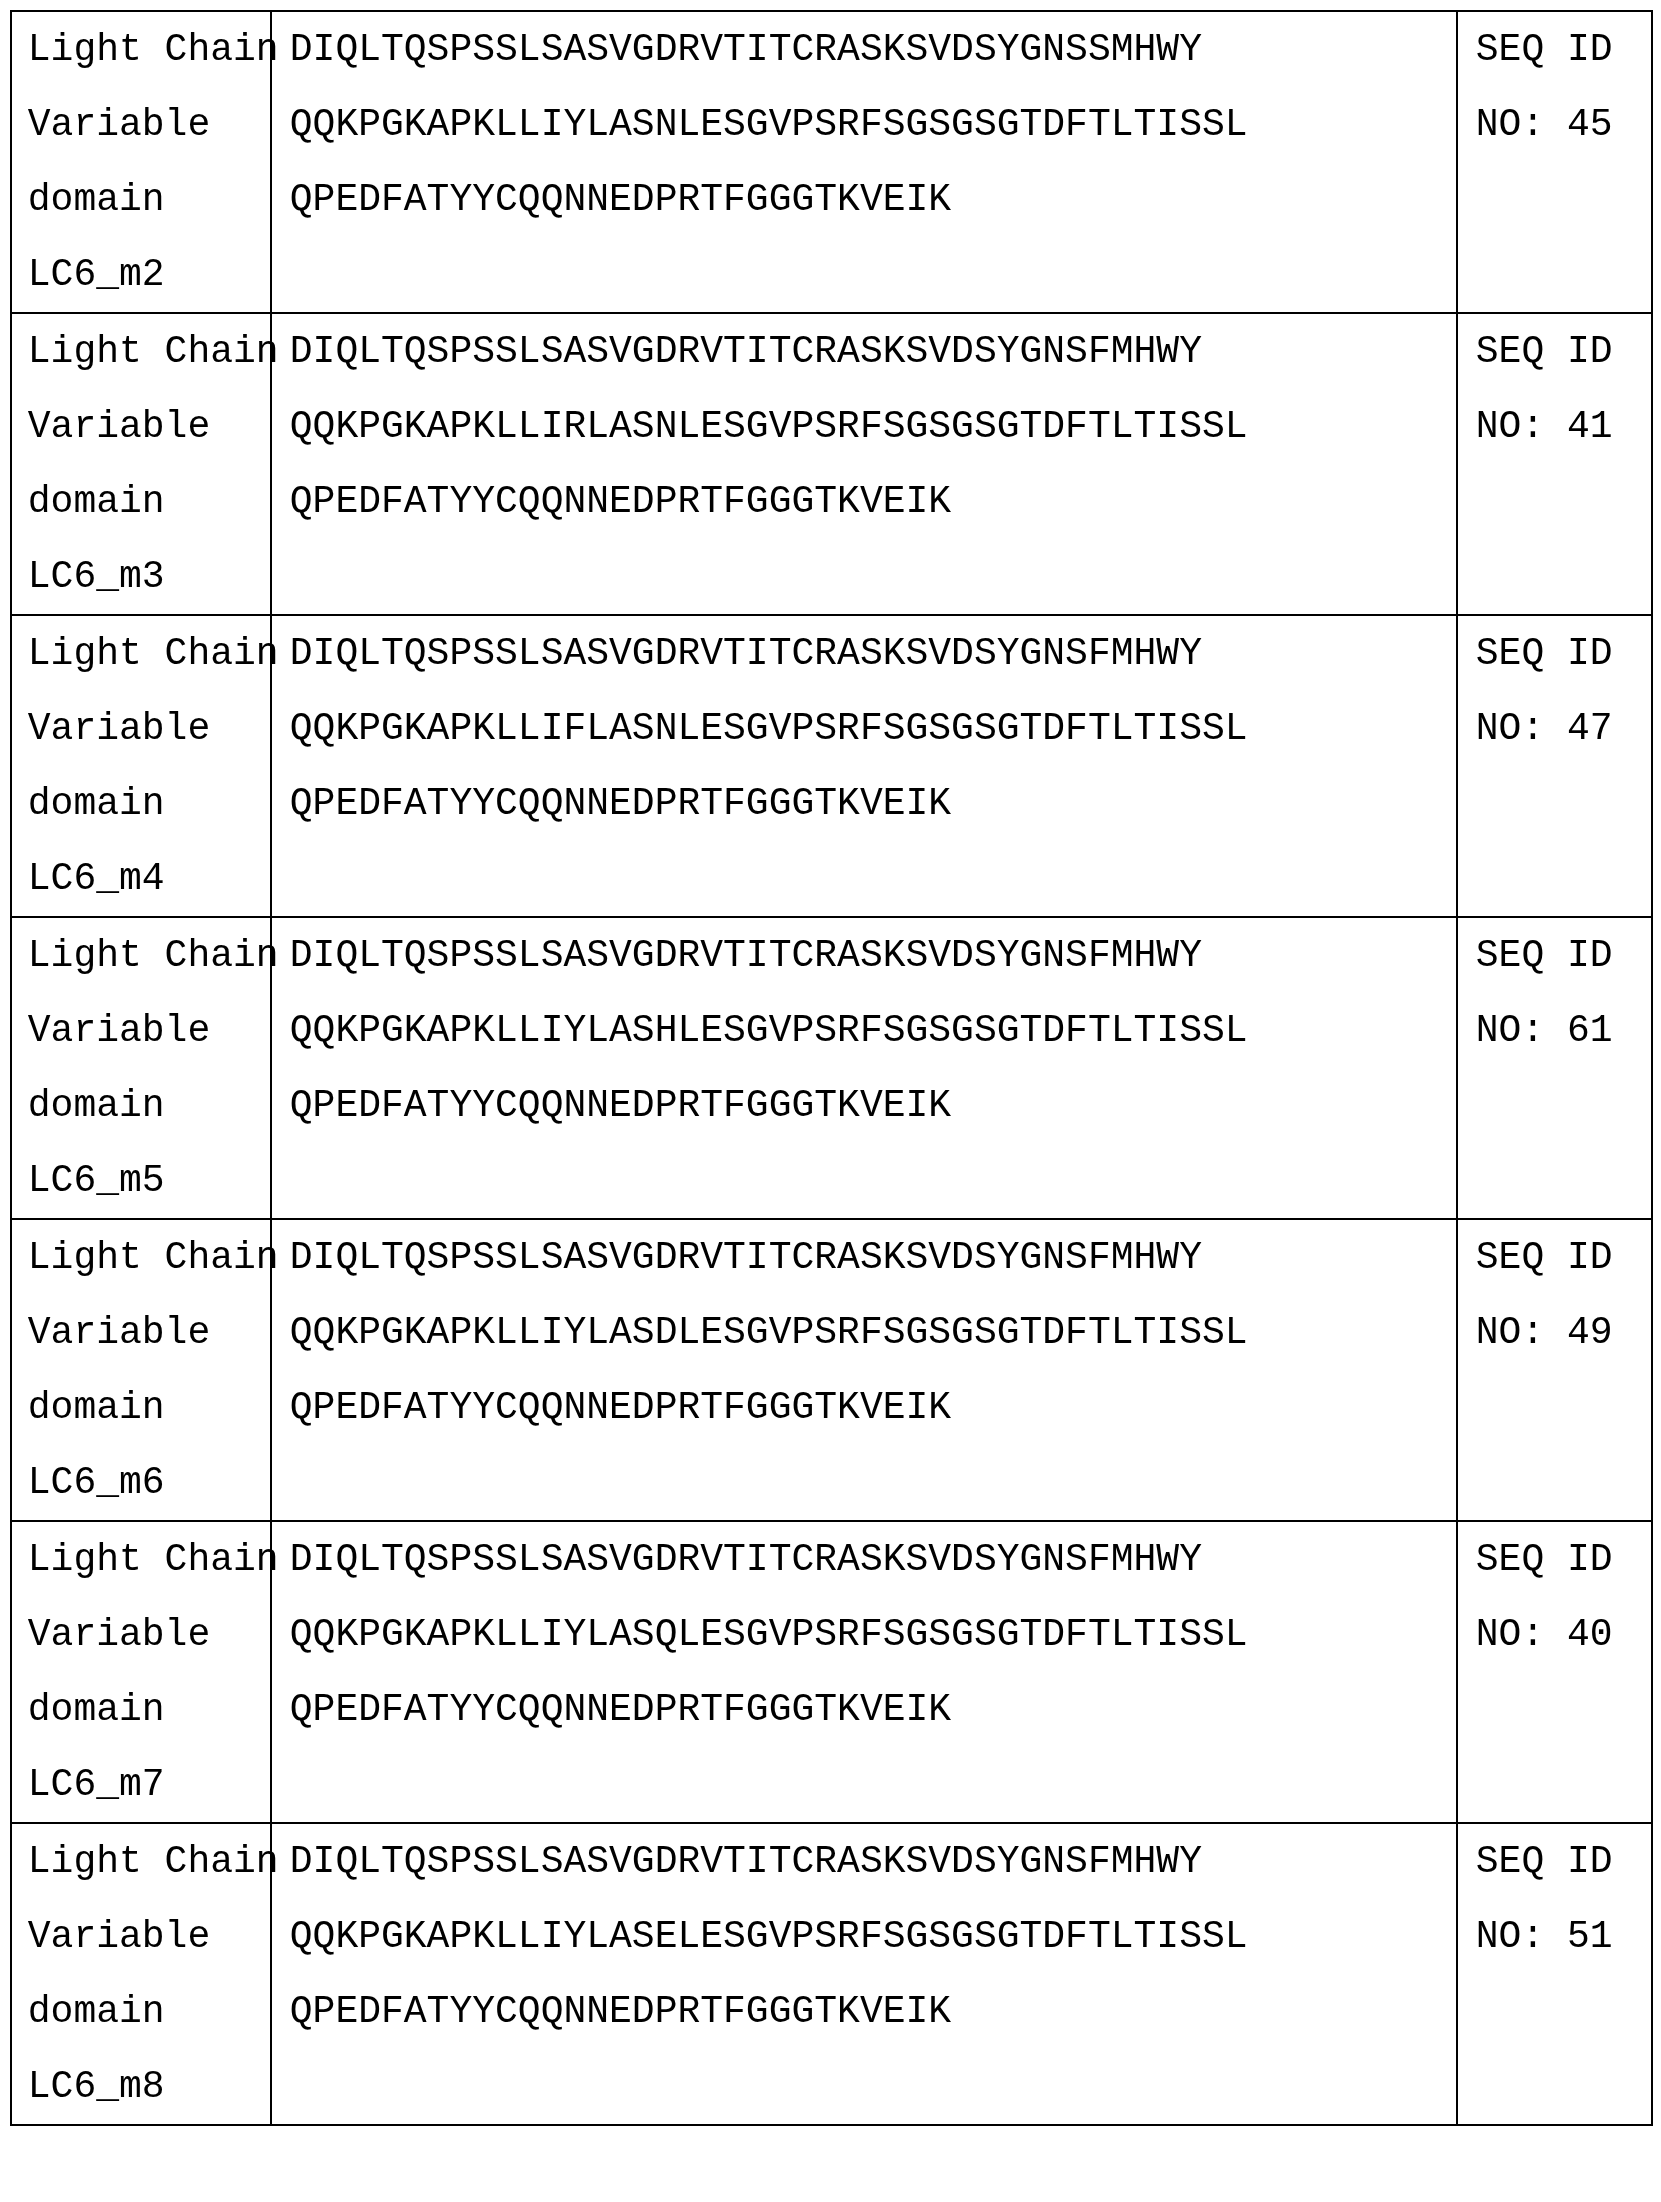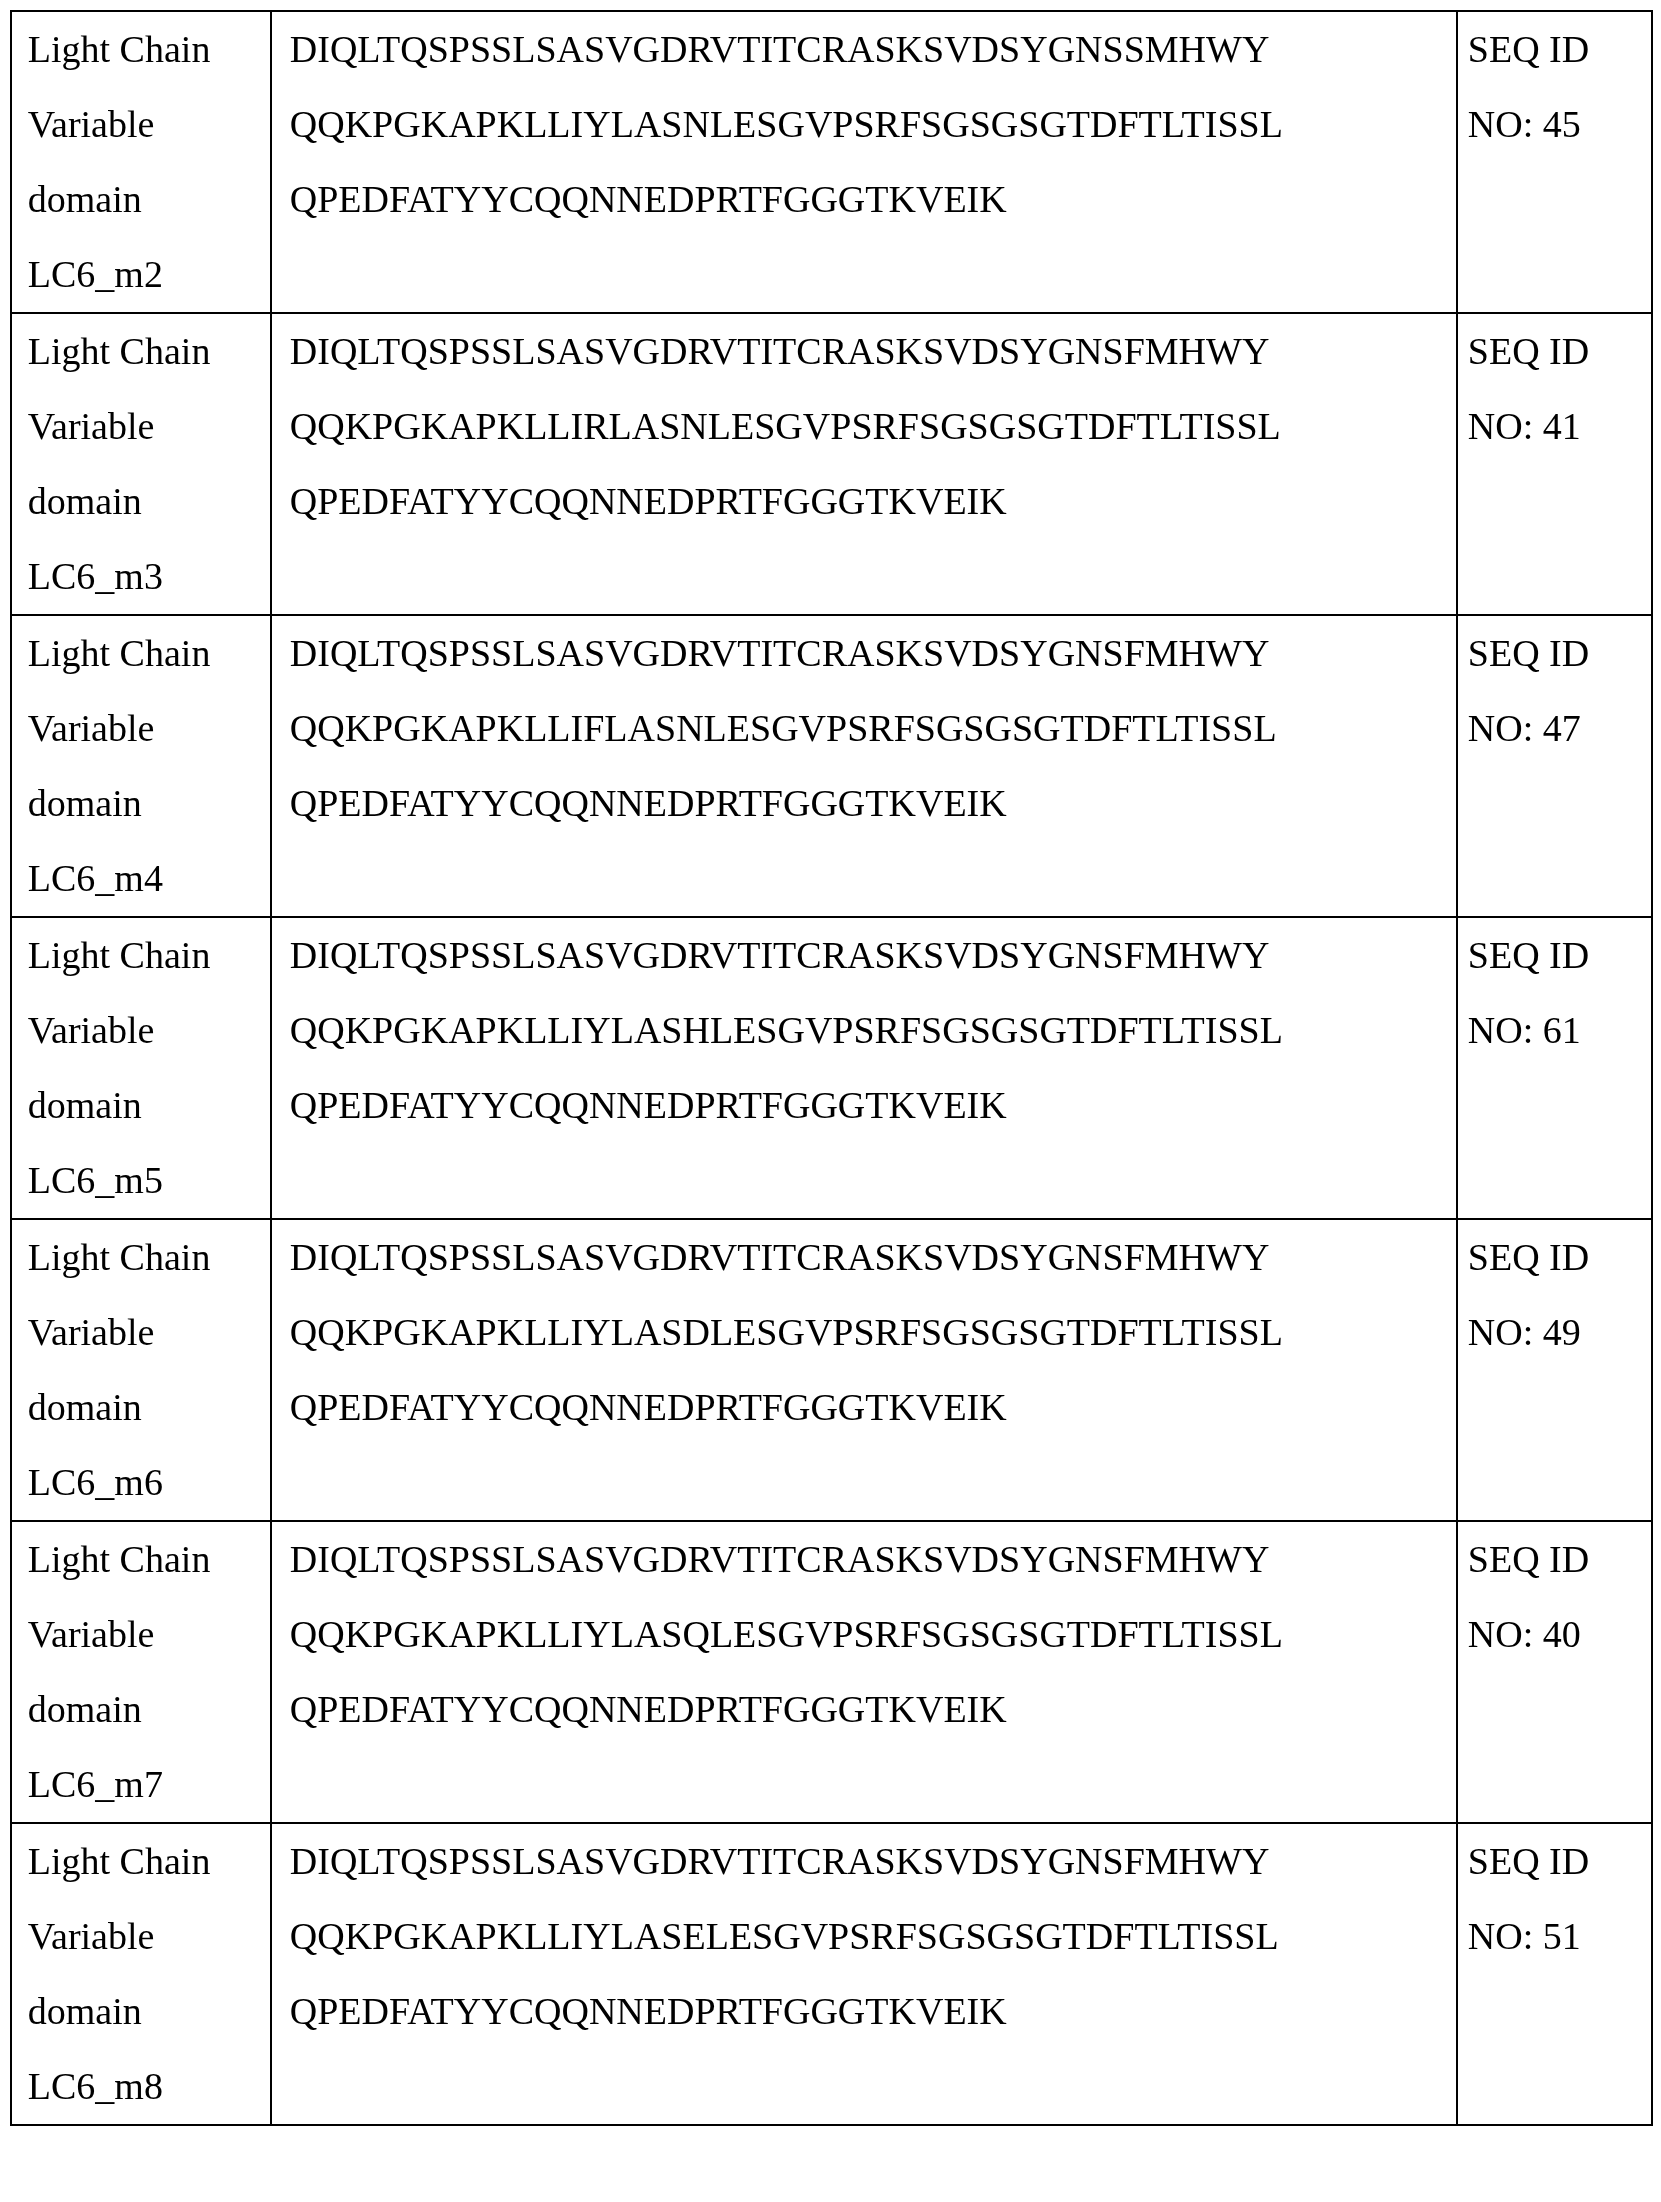--- a/index.html
+++ b/index.html
@@ -15,23 +15,23 @@
   }
   .seq-table td {
     border: 2.7px solid #000000;
     vertical-align: top;
     padding: 0 0 0 16px;
     line-height: 75px;
     white-space: nowrap;
   }
   .seq-table td.name-col { width: 242px; padding-left: 16px; }
   .seq-table td.seq-col { width: 1166px; padding-left: 18px; border-left-width: 1.8px; }
-  .seq-table td.id-col { padding-left: 10px; }
+  .seq-table td.id-col { padding-left: 18px; }
   .seq-table tr.first-row td { height: 77px; }
-  .seq-table tr.data-row td { height: 296px; }
+  .seq-table tr.data-row td { height: 296px; font-family: Liberation Mono, monospace; }
   .line { display: block; }
 </style>
 </head>
 <body>
 
 <table class="seq-table">
   <tbody>
 
     <tr class="data-row">
       <td class="name-col">

